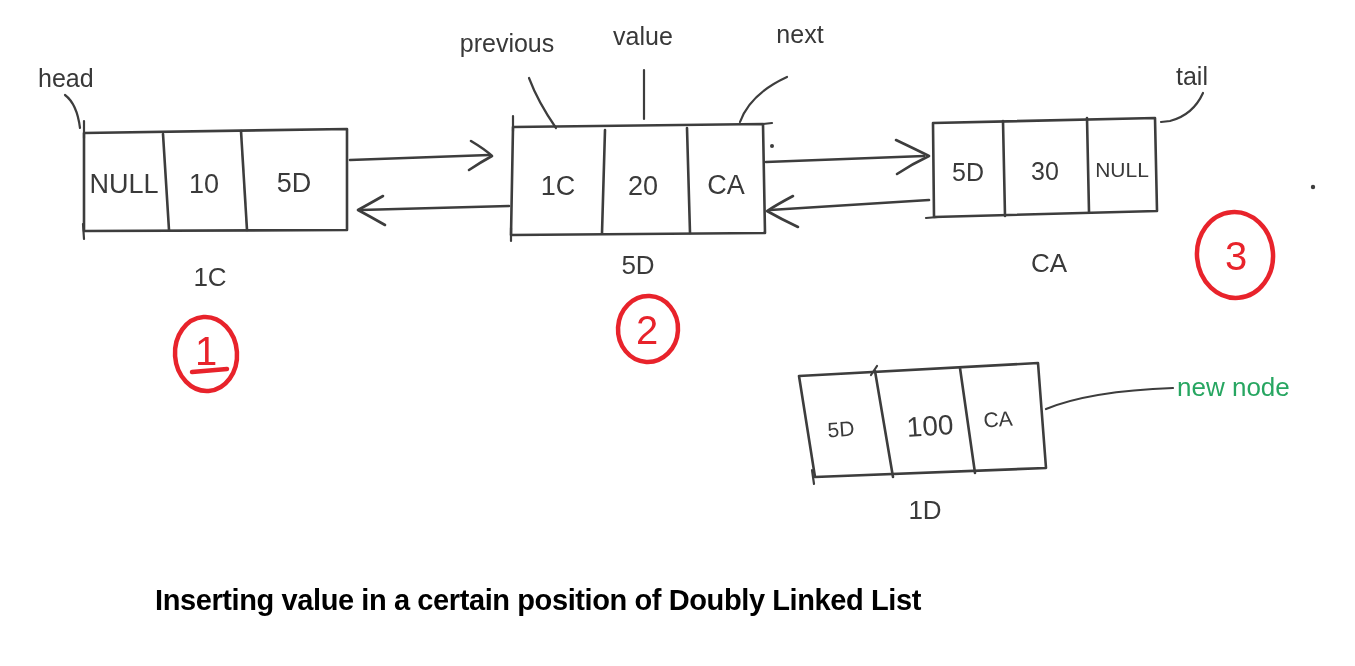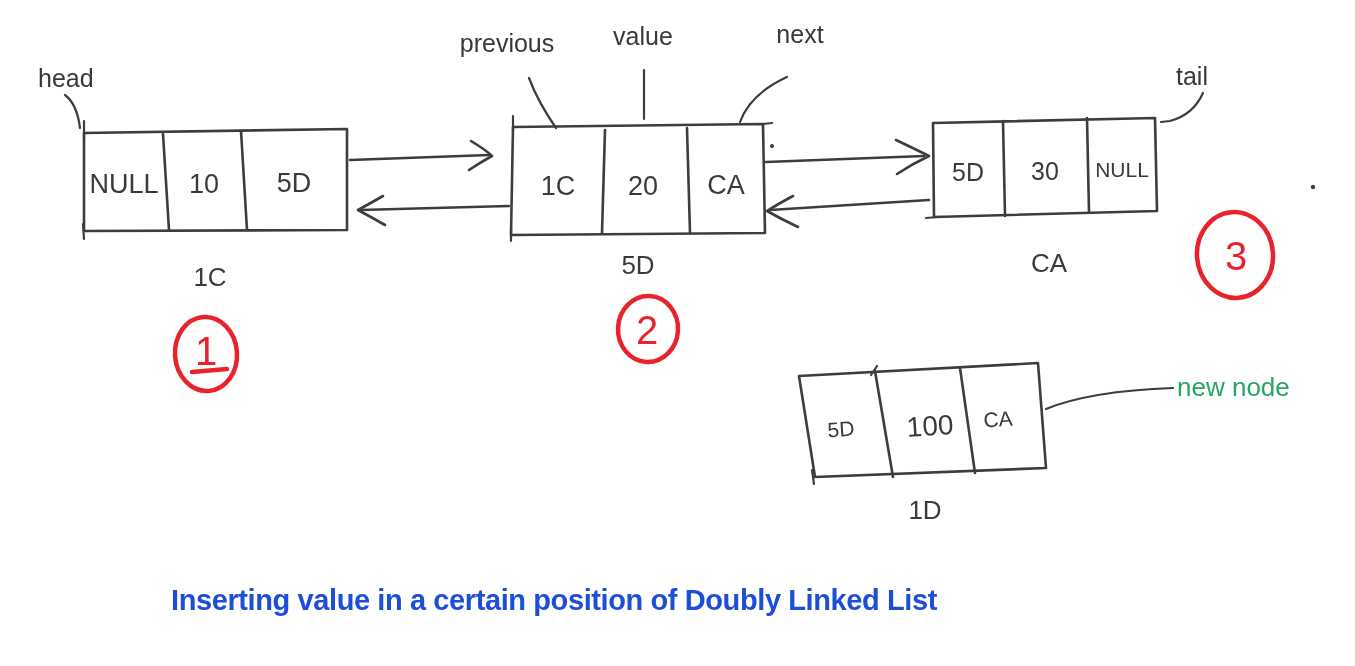--- a/index.html
+++ b/index.html
@@ -14,22 +14,22 @@
   .cell-t{font-size:27px;}
   .cell-t-sm{font-size:25px;}
   .cell-t-xs{font-size:21px;}
   .cell-t-big{font-size:28px;}
   .addr-t{font-size:26px;}
   .lbl-t{font-size:25px;fill:#383838;}
   .green-t{font-size:26px;fill:#27a661;}
   .badge-t{fill:#e8232b;font-size:40px;}
   .dot{fill:#3d3d3d;stroke:none;}
   .title{position:absolute;left:155px;top:584px;font-size:29px;font-weight:bold;
-         color:#1d4ed8;letter-spacing:-0.4px;white-space:nowrap;
-         font-family:"Liberation Sans",sans-serif;margin-left:16px;}
+         color:#000000;letter-spacing:-0.4px;white-space:nowrap;
+         font-family:"Liberation Sans",sans-serif;}
 </style>
 </head>
 <body>
 
 <div class="stage">
   <svg width="1355" height="666" viewBox="0 0 1355 666">
 
     <g>
       <path class="ink" d="M 84,133 L 347,129 L 347,230 L 84,231 Z"></path>
       <path class="ink-thin" d="M 84,121 L 84,138"></path>

